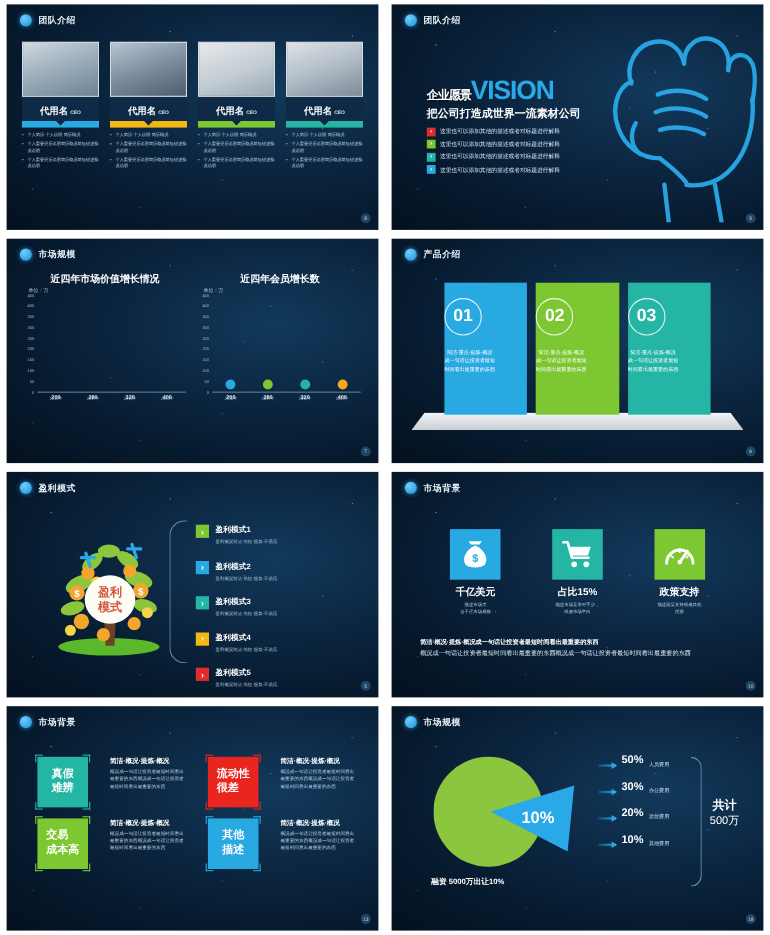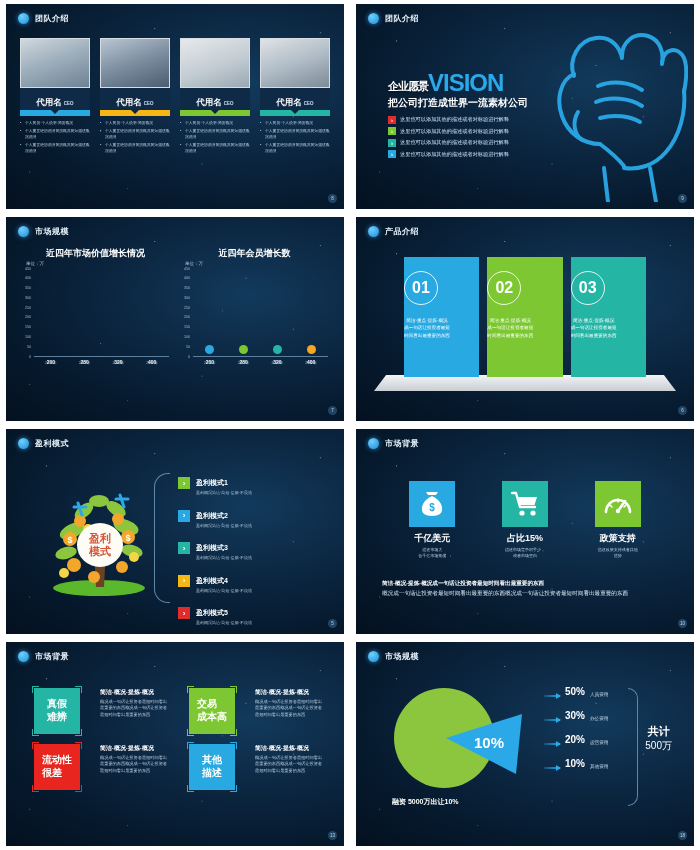--- a/index.html
+++ b/index.html
@@ -561,39 +561,39 @@
             <span class="crn bl" style="border-color:#25B5A5"></span>
               <span class="crn br" style="border-color:#25B5A5"></span>
             <span>真假<br>难辨</span>
           </div>
           <div>
               <div class="fbt">简洁·概况·提炼·概况</div>
           <div class="fbd">概况成一句话让投资者最短时间看出最重要的东西概况成一句话让投资者最短时间看出最重要的东西</div>
             </div>
         </div>
         <div class="fbrow">
+          <div class="fbsq" style="background:#E8251F">
+            <span class="crn tl" style="border-color:#E8251F"></span>
+              <span class="crn tr" style="border-color:#E8251F"></span>
+            <span class="crn bl" style="border-color:#E8251F"></span>
+              <span class="crn br" style="border-color:#E8251F"></span>
+            <span>流动性<br>很差</span>
+          </div>
+          <div>
+              <div class="fbt">简洁·概况·提炼·概况</div>
+          <div class="fbd">概况成一句话让投资者最短时间看出最重要的东西概况成一句话让投资者最短时间看出最重要的东西</div>
+            </div>
+        </div>
+        <div class="fbrow">
           <div class="fbsq" style="background:#7DC832">
             <span class="crn tl" style="border-color:#7DC832"></span>
               <span class="crn tr" style="border-color:#7DC832"></span>
             <span class="crn bl" style="border-color:#7DC832"></span>
               <span class="crn br" style="border-color:#7DC832"></span>
             <span>交易<br>成本高</span>
-          </div>
-          <div>
-              <div class="fbt">简洁·概况·提炼·概况</div>
-          <div class="fbd">概况成一句话让投资者最短时间看出最重要的东西概况成一句话让投资者最短时间看出最重要的东西</div>
-            </div>
-        </div>
-        <div class="fbrow">
-          <div class="fbsq" style="background:#E8251F">
-            <span class="crn tl" style="border-color:#E8251F"></span>
-              <span class="crn tr" style="border-color:#E8251F"></span>
-            <span class="crn bl" style="border-color:#E8251F"></span>
-              <span class="crn br" style="border-color:#E8251F"></span>
-            <span>流动性<br>很差</span>
           </div>
           <div>
               <div class="fbt">简洁·概况·提炼·概况</div>
           <div class="fbd">概况成一句话让投资者最短时间看出最重要的东西概况成一句话让投资者最短时间看出最重要的东西</div>
             </div>
         </div>
         <div class="fbrow">
           <div class="fbsq" style="background:#29A9E1">
             <span class="crn tl" style="border-color:#29A9E1"></span>
               <span class="crn tr" style="border-color:#29A9E1"></span>

